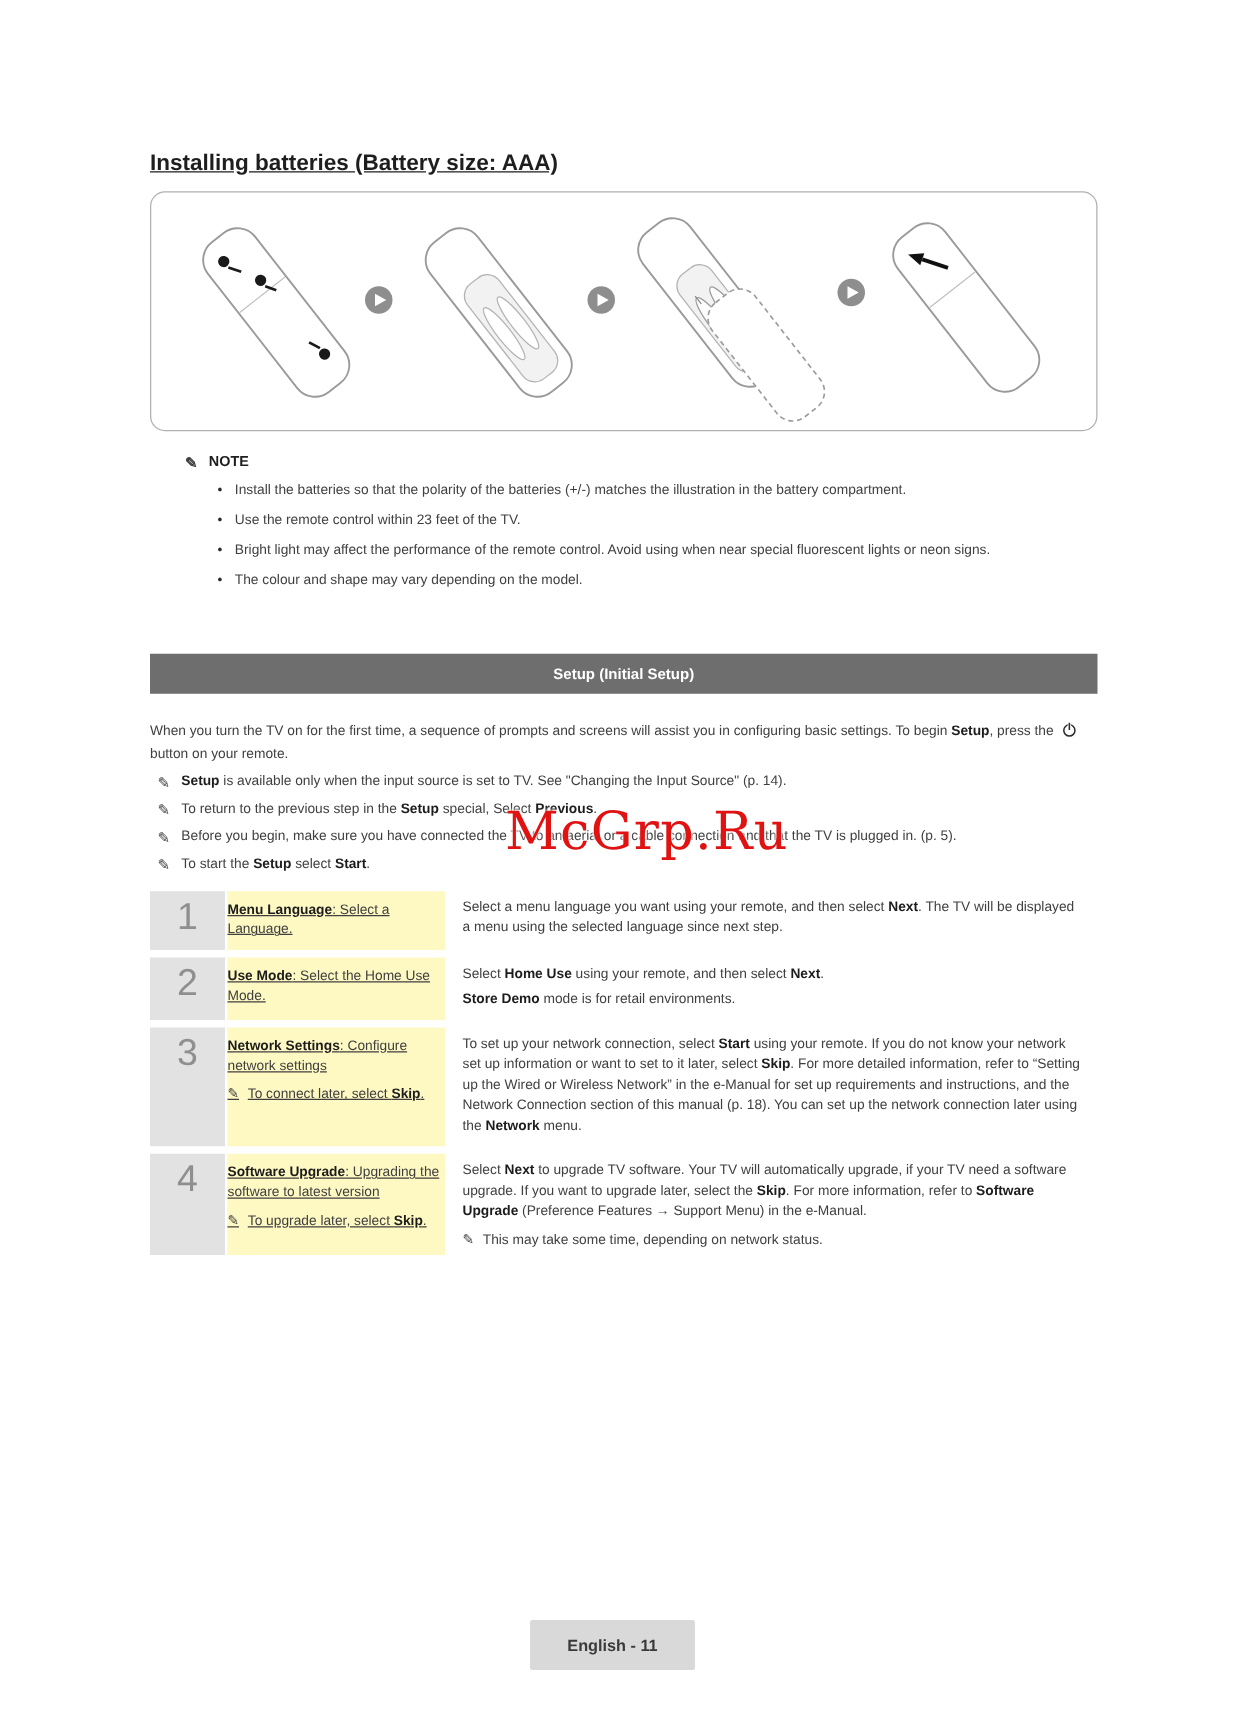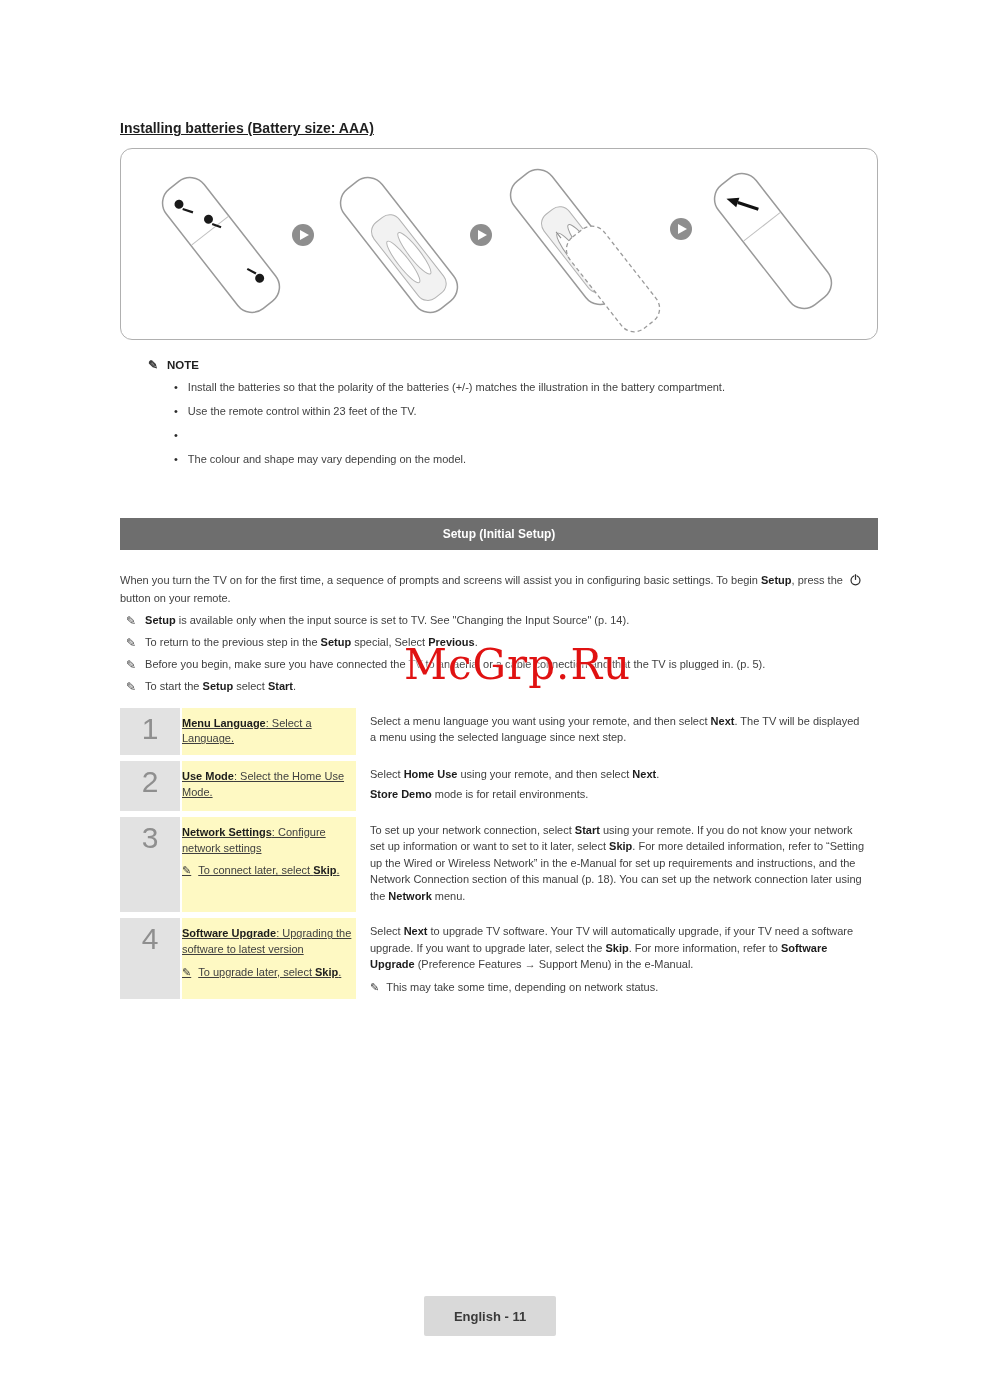--- a/index.html
+++ b/index.html
@@ -1,19 +1,19 @@
 <!DOCTYPE html>
 <html><head>
 <meta charset="utf-8">
 <style>
   html,body{margin:0;padding:0;background:#fff;}
   body{width:1000px;height:1384px;font-family:"Liberation Sans",sans-serif;position:relative;}
   .page{position:relative;width:1000px;height:1384px;background:#fff;overflow:hidden;}
   .content{position:absolute;left:120px;top:120px;width:758px;}
-  .sec-title{font-size:14px;font-weight:bold;text-decoration:underline;color:#1e1e1e;margin:0;}
+  .sec-title{font-size:18px;font-weight:bold;text-decoration:underline;color:#1e1e1e;margin:0;}
   .body-text{font-size:11px;color:#3f3f3f;line-height:1.5;margin:0;}
   b{font-weight:700;color:#1c1c1c;}
   .intro{margin-top:10px;}
   .illus-box{margin-top:12px;border:1px solid #b0b0b0;border-radius:12px;height:190px;overflow:hidden;background:#fff;}
   .note-block{margin-top:18px;padding-left:28px;}
   .note-head{display:flex;align-items:center;gap:9px;font-weight:bold;font-size:11.5px;color:#1e1e1e;}
   .pencil{font-size:12px;color:#3c3c3c;flex:none;}
   .bullets{list-style:none;margin:8px 0 0 0;padding:0 0 0 26px;}
   .bullet{display:flex;gap:10px;font-size:11px;color:#3f3f3f;line-height:1.45;margin-bottom:8px;}
   .dot{color:#2a2a2a;flex:none;}
@@ -105,20 +105,21 @@
         <li class="bullet">
             <span class="dot">•</span>
             <span>Install the batteries so that the polarity of the batteries (+/-) matches the illustration in the battery compartment.</span>
           </li>
         <li class="bullet">
             <span class="dot">•</span>
             <span>Use the remote control within 23 feet of the TV.</span>
           </li>
         <li class="bullet">
             <span class="dot">•</span>
+            <span>Bright light may affect the performance of the remote control. Avoid using when near special fluorescent lights or neon signs.</span>
           </li>
         <li class="bullet">
             <span class="dot">•</span>
             <span>The colour and shape may vary depending on the model.</span>
           </li>
       </ul>
     </div>
 
     <div class="section-bar">
       <span>Setup (Initial Setup)</span>

